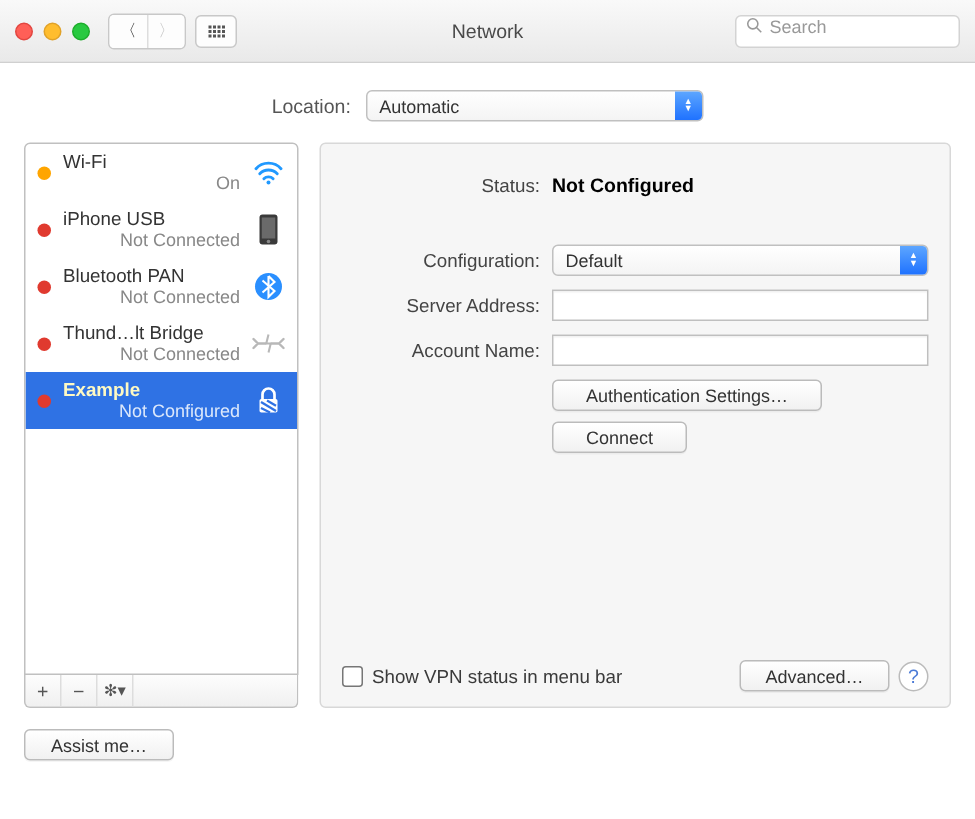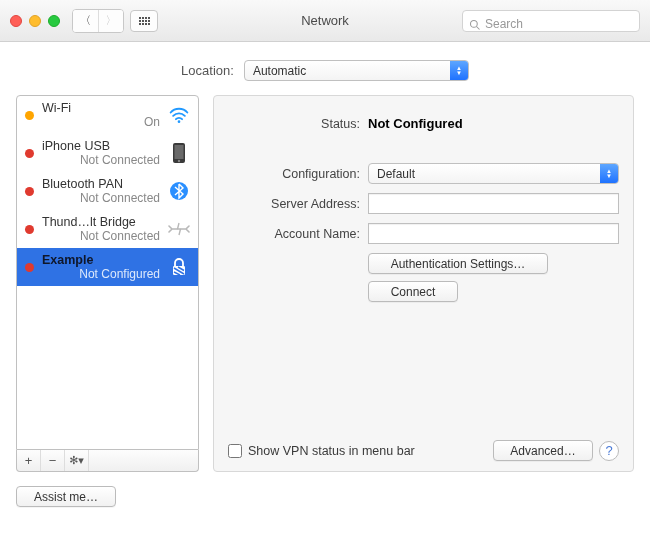--- a/index.html
+++ b/index.html
@@ -10,39 +10,39 @@
     .tl.red { background:#ff5f57; border:0.5px solid #e24640;}
     .tl.yellow { background:#ffbd2e; border:0.5px solid #e1a228;}
     .tl.green { background:#28c940; border:0.5px solid #1dad2b;}
     .nav-group { display:flex; margin-right:6px; border:1px solid #c8c8c8; border-radius:4px; overflow:hidden; background:#fff;}
     .nav-btn { width:25px; height:22px; display:flex; align-items:center; justify-content:center; background:#fdfdfd; color:#8a8a8a; font-size:11px;}
     .nav-btn + .nav-btn { border-left:1px solid #ddd;}
     .grid-btn { width:28px; height:22px; display:flex; align-items:center; justify-content:center; border:1px solid #c8c8c8; border-radius:4px; background:#fdfdfd;}
     .grid-icon { display:grid; grid-template-columns:repeat(4,2px); grid-auto-rows:2px; gap:1px;}
     .grid-icon span{background:#555;}
     .title { position:absolute; left:50%; transform:translateX(-50%); font-size:13px; color:#4a4a4a;}
-    .search { margin-left:auto; width:178px; height:22px; border:1px solid #d3d3d3; border-radius:4px; background:#fff; display:flex; align-items:flex-end; padding:0 6px; gap:4px; color:#999;}
+    .search { margin-left:auto; width:150px; height:22px; border:1px solid #d3d3d3; border-radius:4px; background:#fff; display:flex; align-items:flex-start; padding:0 6px; gap:4px; color:#999;}
     .search svg{width:12px;height:12px;fill:#999;}
     .search span{font-size:12px;}
     .location-row { display:flex; justify-content:center; align-items:center; gap:10px; padding:18px 0 14px; }
     .location-row label{color:#555;}
     .popup { position:relative; height:21px; border:1px solid #c0c0c0; border-radius:4px; background:linear-gradient(#fff,#f4f4f4); display:flex; align-items:center; padding:0 24px 0 8px; font-size:12px; color:#333;}
     .popup .end { position:absolute; right:0; top:0; bottom:0; width:18px; background:linear-gradient(#5da6ff,#1f72ff); border-radius:0 3px 3px 0; display:flex; flex-direction:column; align-items:center; justify-content:center; color:#fff; font-size:6px; line-height:5px;}
     .main { display:flex; gap:14px; padding:0 16px 0 16px;border-radius:31px;}
     .sidebar { width:183px; }
     .service-list { border:1px solid #c0c0c0; border-radius:4px 4px 0 0; height:355px; overflow:hidden; background:#fff;}
     .svc { display:flex; align-items:center; padding:5px 8px 5px 8px; gap:8px;}
     .svc .dot { width:9px; height:9px; border-radius:50%; flex-shrink:0;}
     .svc .dot.orange{background:#ffa500;}
     .svc .dot.red{background:#e03a2f;}
     .svc .txt { flex:1; min-width:0;}
     .svc .name { font-size:12.5px; color:#333; white-space:nowrap; overflow:hidden; text-overflow:ellipsis;}
     .svc .status { font-size:12px; color:#888;text-align:right;}
     .svc.sel { background:#2f72e4;}
-    .svc.sel .name{color:#0f172a;}
+    .svc.sel .name{color:#fef9c3;}
     .svc.sel .status{color:#dce8fb;}
     .svc .icon{width:22px;height:22px;display:flex;align-items:center;justify-content:center;flex-shrink:0;}
     .list-toolbar{border:1px solid #c0c0c0; border-top:0; border-radius:0 0 4px 4px; height:22px; display:flex; align-items:stretch; background:linear-gradient(#fdfdfd,#f0f0f0);}
     .list-toolbar button{width:24px;border:0;border-right:1px solid #ddd;background:transparent;font-size:13px;color:#555;display:flex;align-items:center;justify-content:center;}
     .detail{flex:1; border:1px solid #d8d8d8; border-radius:4px; background:#f6f6f6; padding:14px 14px 12px; position:relative; height:377px;}
     .row{display:flex;align-items:center;margin-bottom:9px;}
     .row label{width:140px;text-align:right;padding-right:8px;color:#444;font-size:12.5px;}
     .input{flex:1;height:21px;border:1px solid #bfbfbf;border-radius:0;background:#fff;padding:0 4px;font-size:12px;box-shadow:inset 0 1px 1px rgba(0,0,0,.06);}
     .btn{height:21px;border:1px solid #bbb;border-radius:4px;background:linear-gradient(#ffffff,#f1f1f1);padding:0 0;font-size:12px;color:#333;display:inline-flex;align-items:center;justify-content:center;box-shadow:0 1px 0 rgba(0,0,0,.04);}
     .checkbox-row{position:absolute;bottom:10px;left:14px;right:14px;display:flex;align-items:center;gap:6px;}

